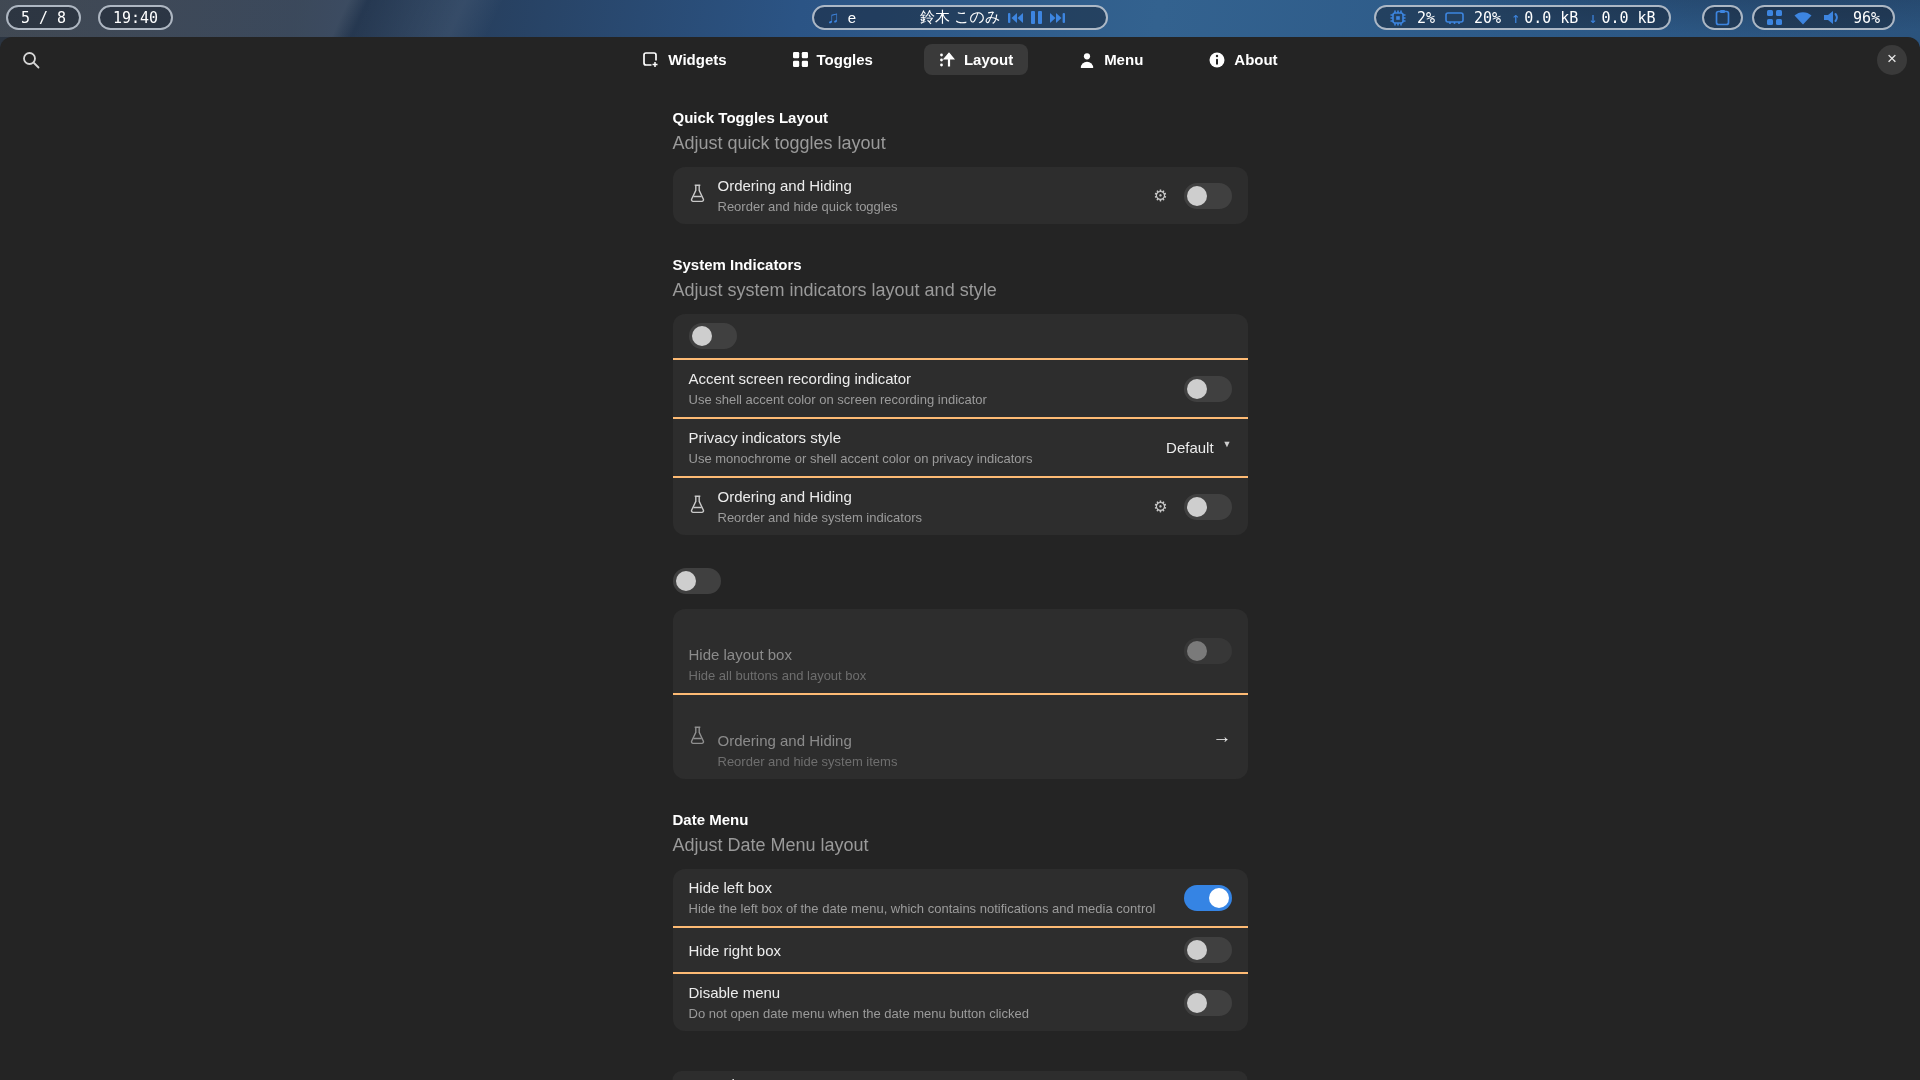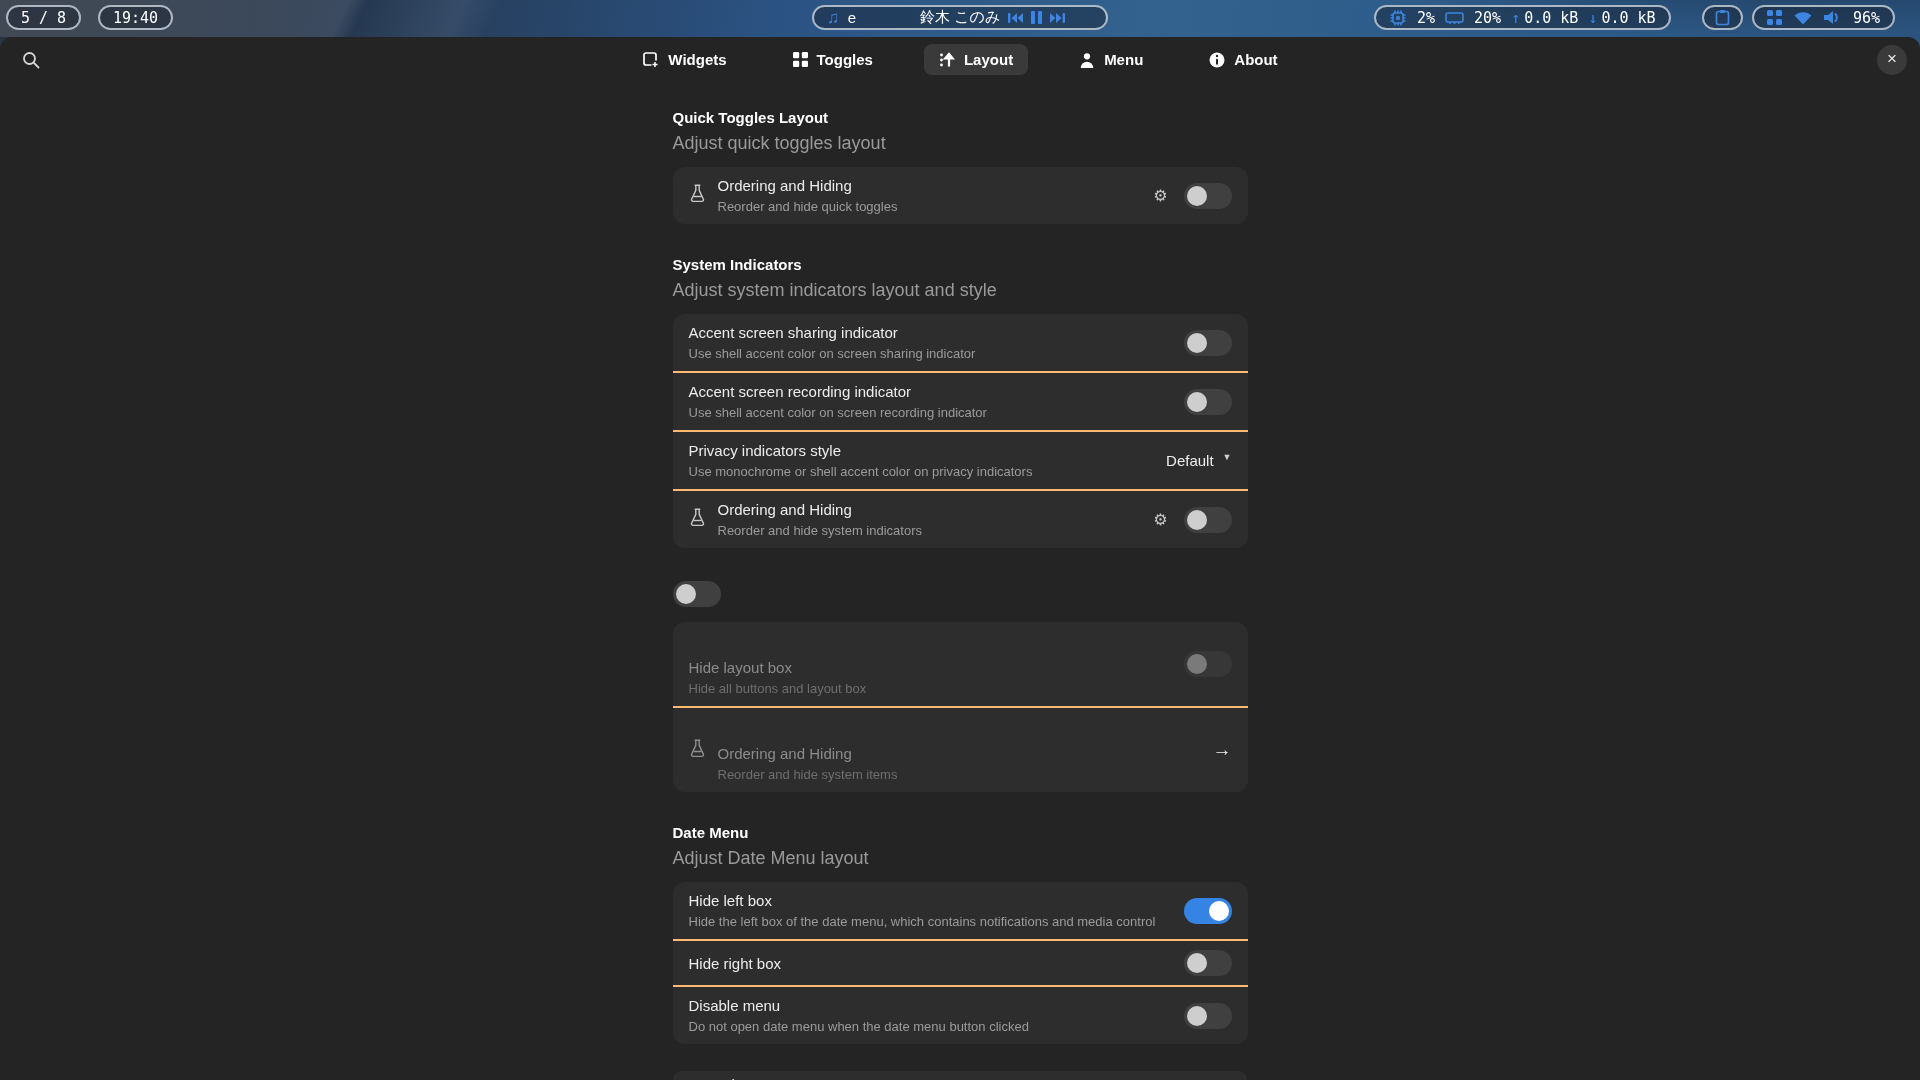--- a/index.html
+++ b/index.html
@@ -255,24 +255,20 @@
     </div>
 
     <div class="sec-head">
       <div class="sec-titles">
         <div class="sec-title">System Indicators</div>
         <div class="sec-sub">Adjust system indicators layout and style</div>
       </div>
     </div>
     <div class="card">
       <div class="row">
-        <div class="row-text">
-          <div class="row-title">Accent screen sharing indicator</div>
-          <div class="row-sub">Use shell accent color on screen sharing indicator</div>
-        </div>
         <div class="switch">
             <div class="knob"></div>
           </div>
       </div>
       <div class="row">
         <div class="row-text">
           <div class="row-title">Accent screen recording indicator</div>
           <div class="row-sub">Use shell accent color on screen recording indicator</div>
         </div>
         <div class="switch">

